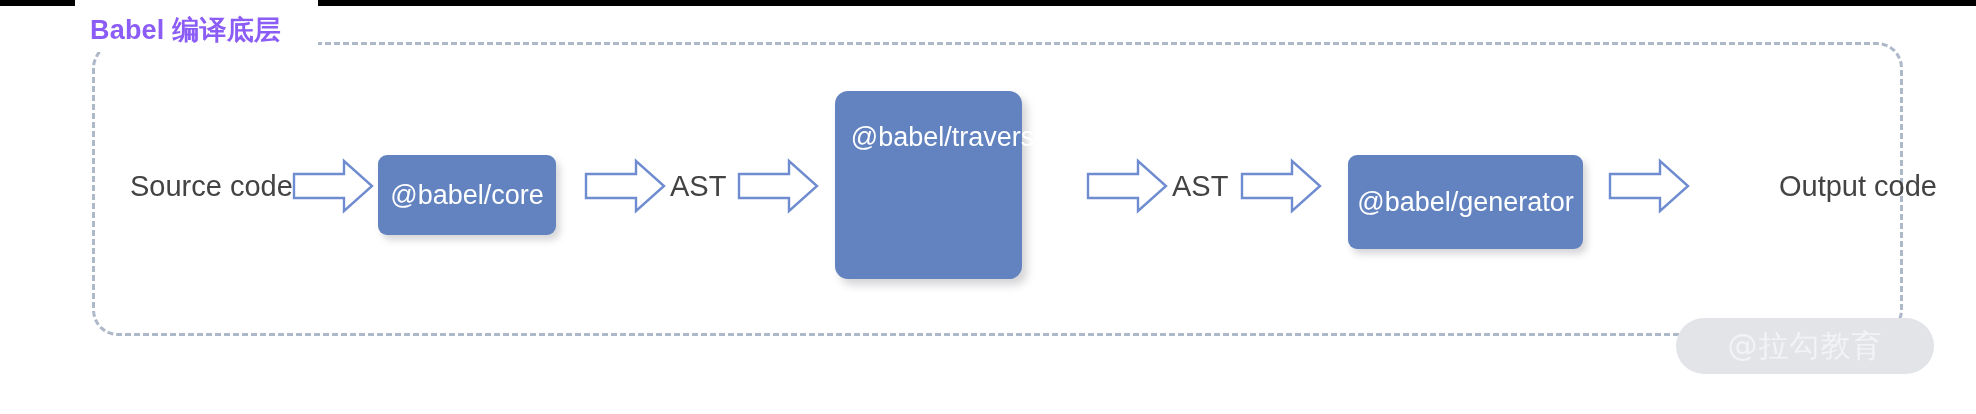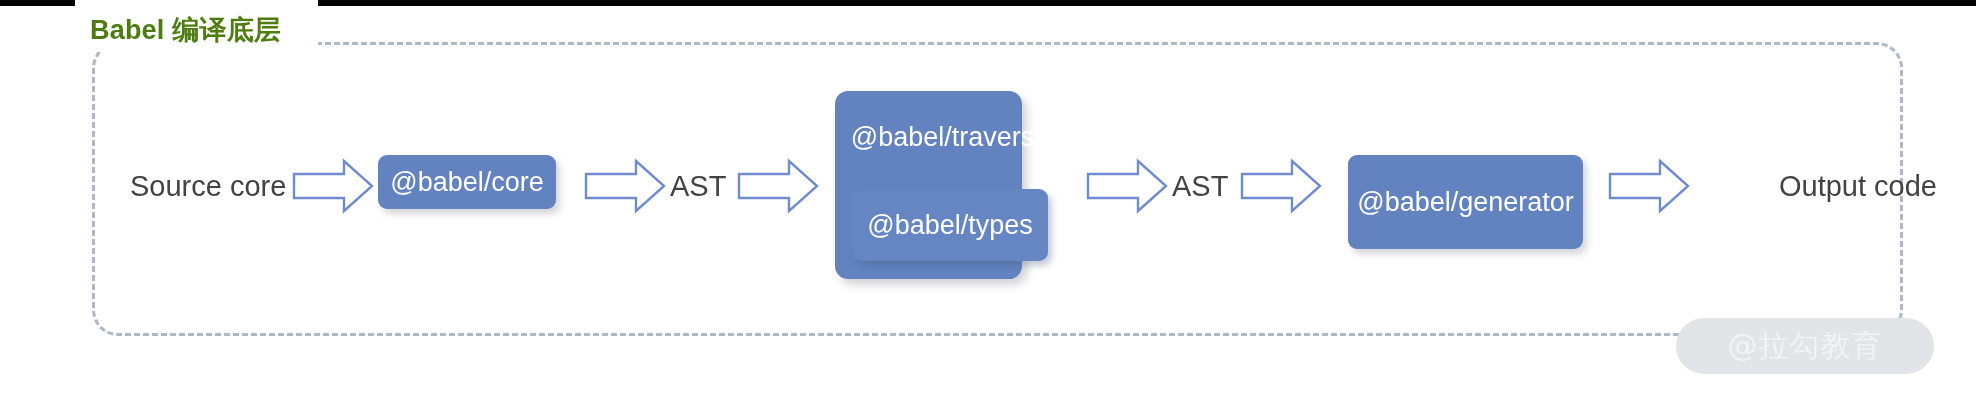--- a/index.html
+++ b/index.html
@@ -17,21 +17,21 @@
     background:#000000;
   }
   #top-bar-notch{
     position:absolute;left:75px;top:0;width:243px;height:6px;
     background:#ffffff;
   }
 
   
   #page-title{
     position:absolute;left:90px;top:12px;
-    font-size:27px;font-weight:bold;color:#4d7c0f;
+    font-size:27px;font-weight:bold;color:#8b5cf6;
     letter-spacing:.2px;white-space:nowrap;
   }
 
   
   #dashed-frame{
     position:absolute;left:92px;top:42px;
     width:1811px;height:294px;
     box-sizing:border-box;
     border:3px dashed #adb8c9;
     border-radius:26px;
@@ -104,47 +104,46 @@
 
 <div id="top-bar">
   <div id="top-bar-notch"></div>
 </div>
 
 <div id="dashed-frame"></div>
 <div id="dashed-frame-title-gap"></div>
 
 <div id="page-title">Babel 编译底层</div>
 
-<div class="plain-label" style="left:130px;top:172px;">Source core</div>
+<div class="plain-label" style="left:130px;top:172px;">Source code</div>
 
 <div class="block-arrow" style="left:292px;top:158px;">
   <svg width="82" height="56" viewBox="0 0 82 56">
     <polygon points="2,16 52,16 52,3 80,28 52,53 52,40 2,40" fill="#ffffff" stroke="#6f8cd0" stroke-width="2.4" stroke-linejoin="miter"></polygon>
   </svg>
 </div>
 
-<div class="blue-box" style="left:378px;top:155px;width:178px;height:54px;">@babel/core</div>
+<div class="blue-box" style="left:378px;top:155px;width:178px;height:80px;">@babel/core</div>
 
 <div class="block-arrow" style="left:584px;top:158px;">
   <svg width="82" height="56" viewBox="0 0 82 56">
     <polygon points="2,16 52,16 52,3 80,28 52,53 52,40 2,40" fill="#ffffff" stroke="#6f8cd0" stroke-width="2.4" stroke-linejoin="miter"></polygon>
   </svg>
 </div>
 
 <div class="plain-label" style="left:670px;top:172px;">AST</div>
 
 <div class="block-arrow" style="left:737px;top:158px;">
   <svg width="82" height="56" viewBox="0 0 82 56">
     <polygon points="2,16 52,16 52,3 80,28 52,53 52,40 2,40" fill="#ffffff" stroke="#6f8cd0" stroke-width="2.4" stroke-linejoin="miter"></polygon>
   </svg>
 </div>
 
 <div id="group-traverse-types">
   <div id="label-traverse">@babel/traverse</div>
-  <div id="box-types">@babel/types</div>
 </div>
 
 <div class="block-arrow" style="left:1086px;top:158px;">
   <svg width="82" height="56" viewBox="0 0 82 56">
     <polygon points="2,16 52,16 52,3 80,28 52,53 52,40 2,40" fill="#ffffff" stroke="#6f8cd0" stroke-width="2.4" stroke-linejoin="miter"></polygon>
   </svg>
 </div>
 
 <div class="plain-label" style="left:1172px;top:172px;">AST</div>
 

